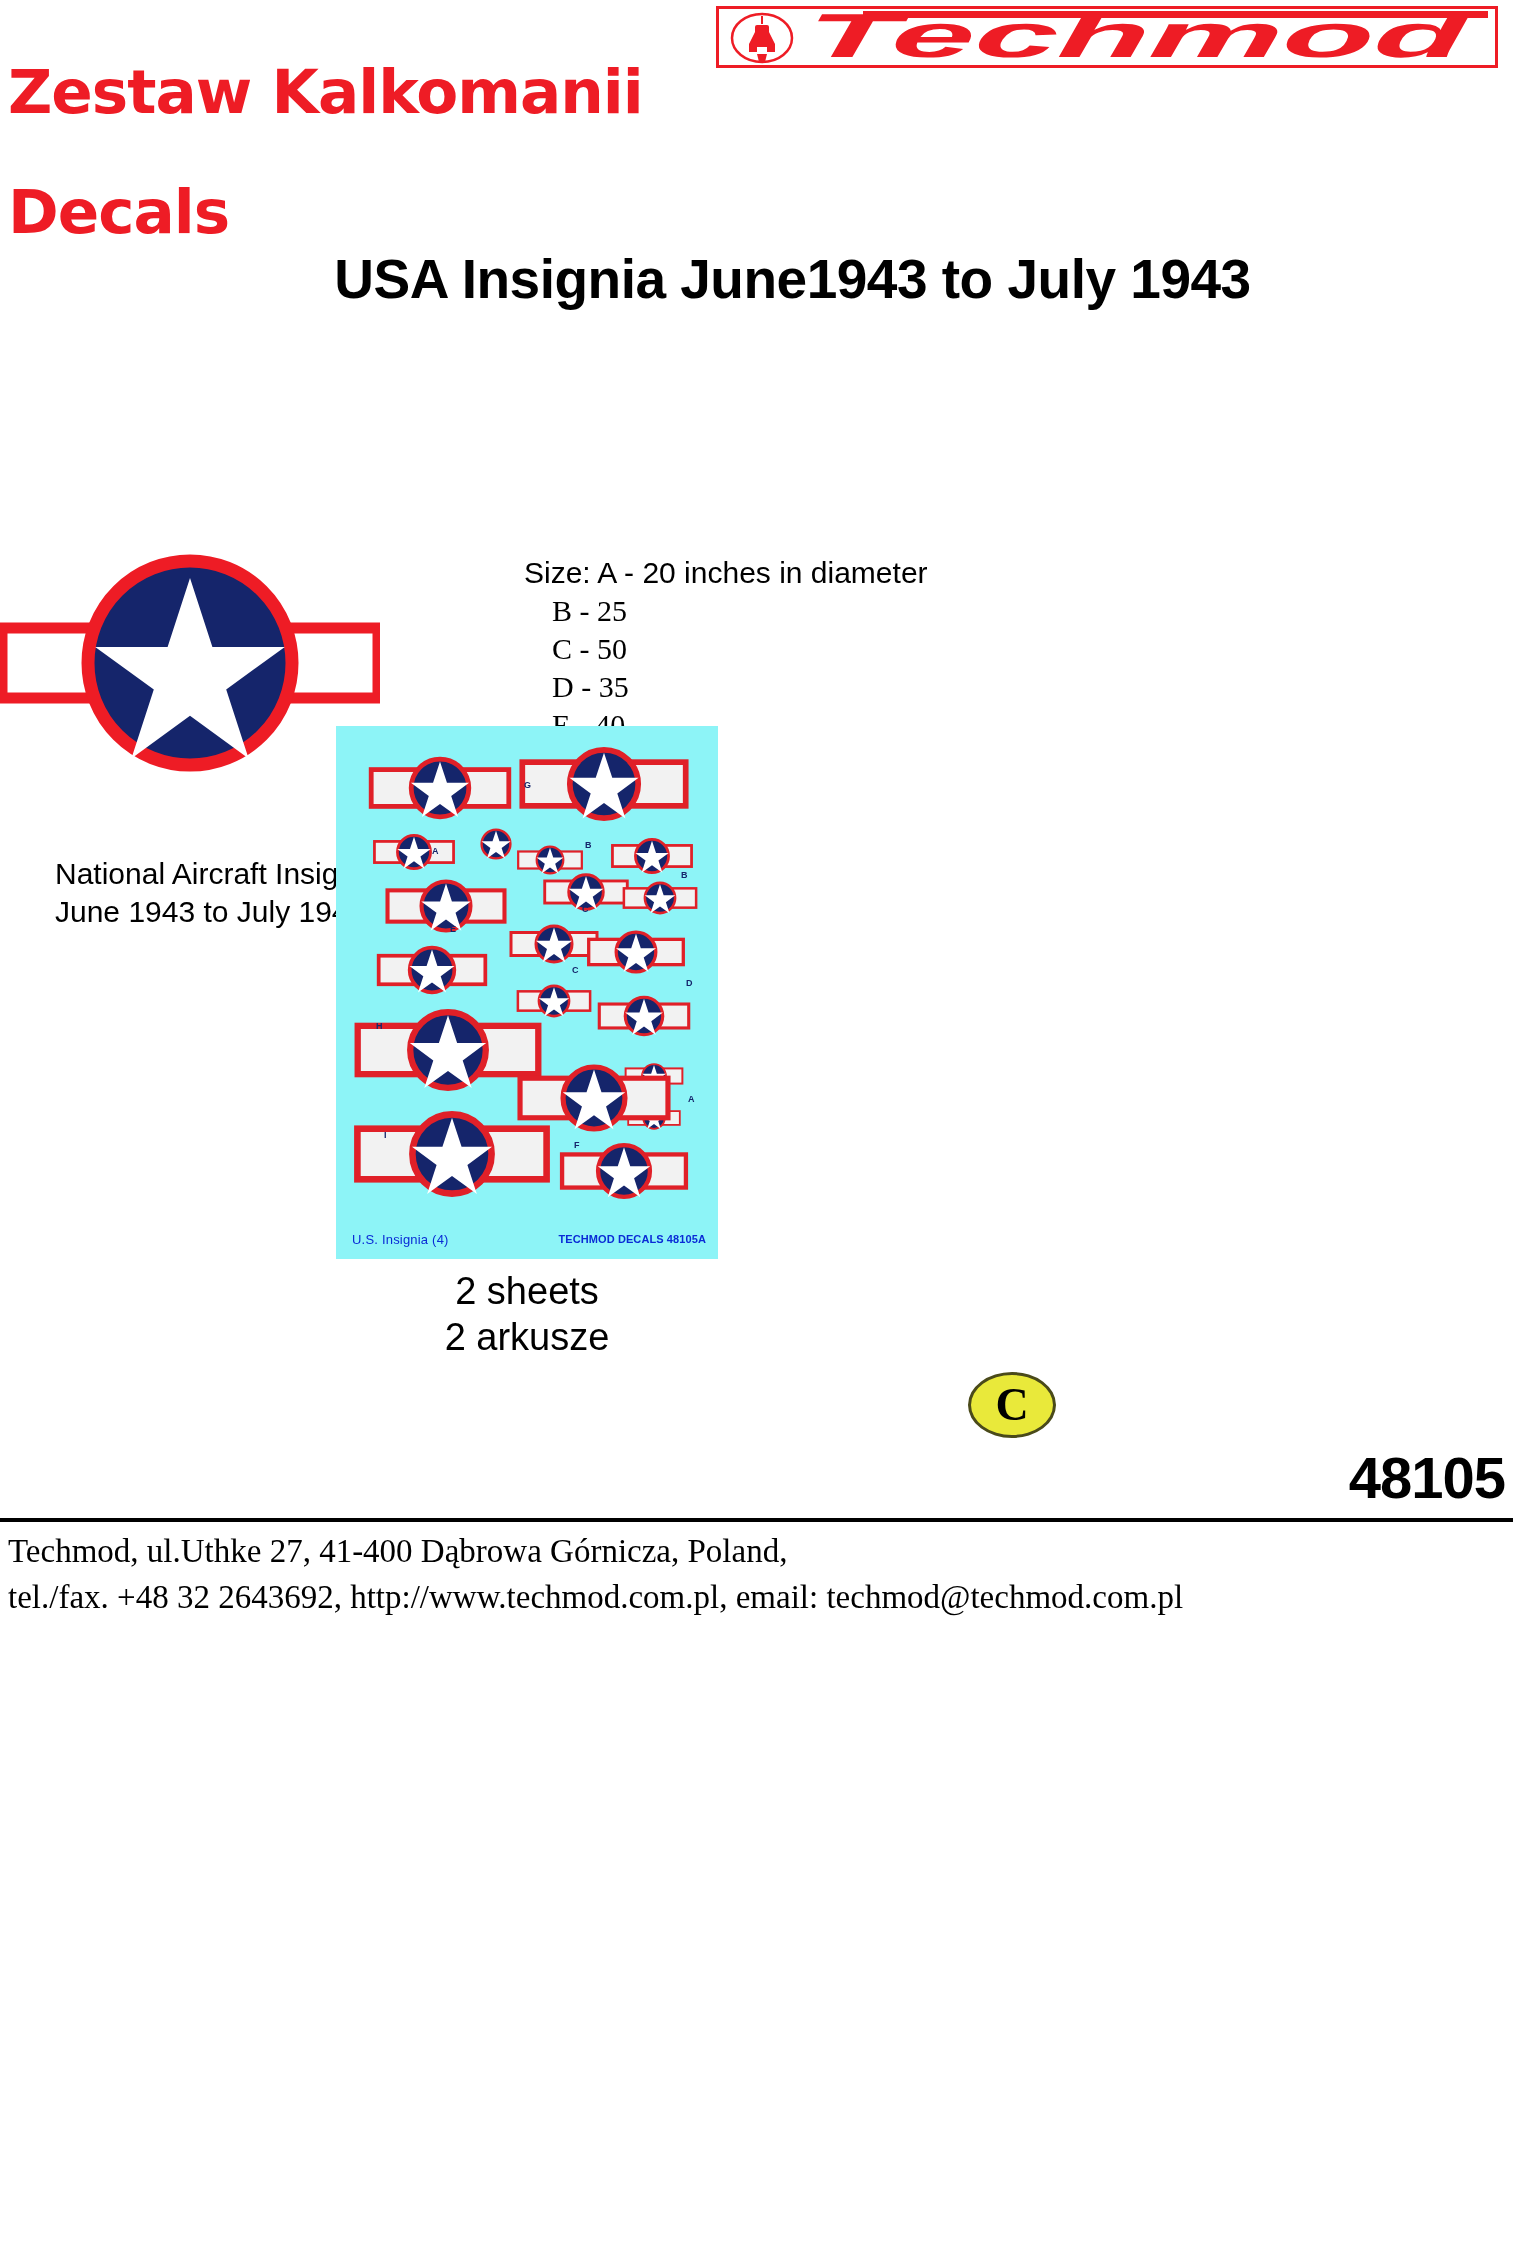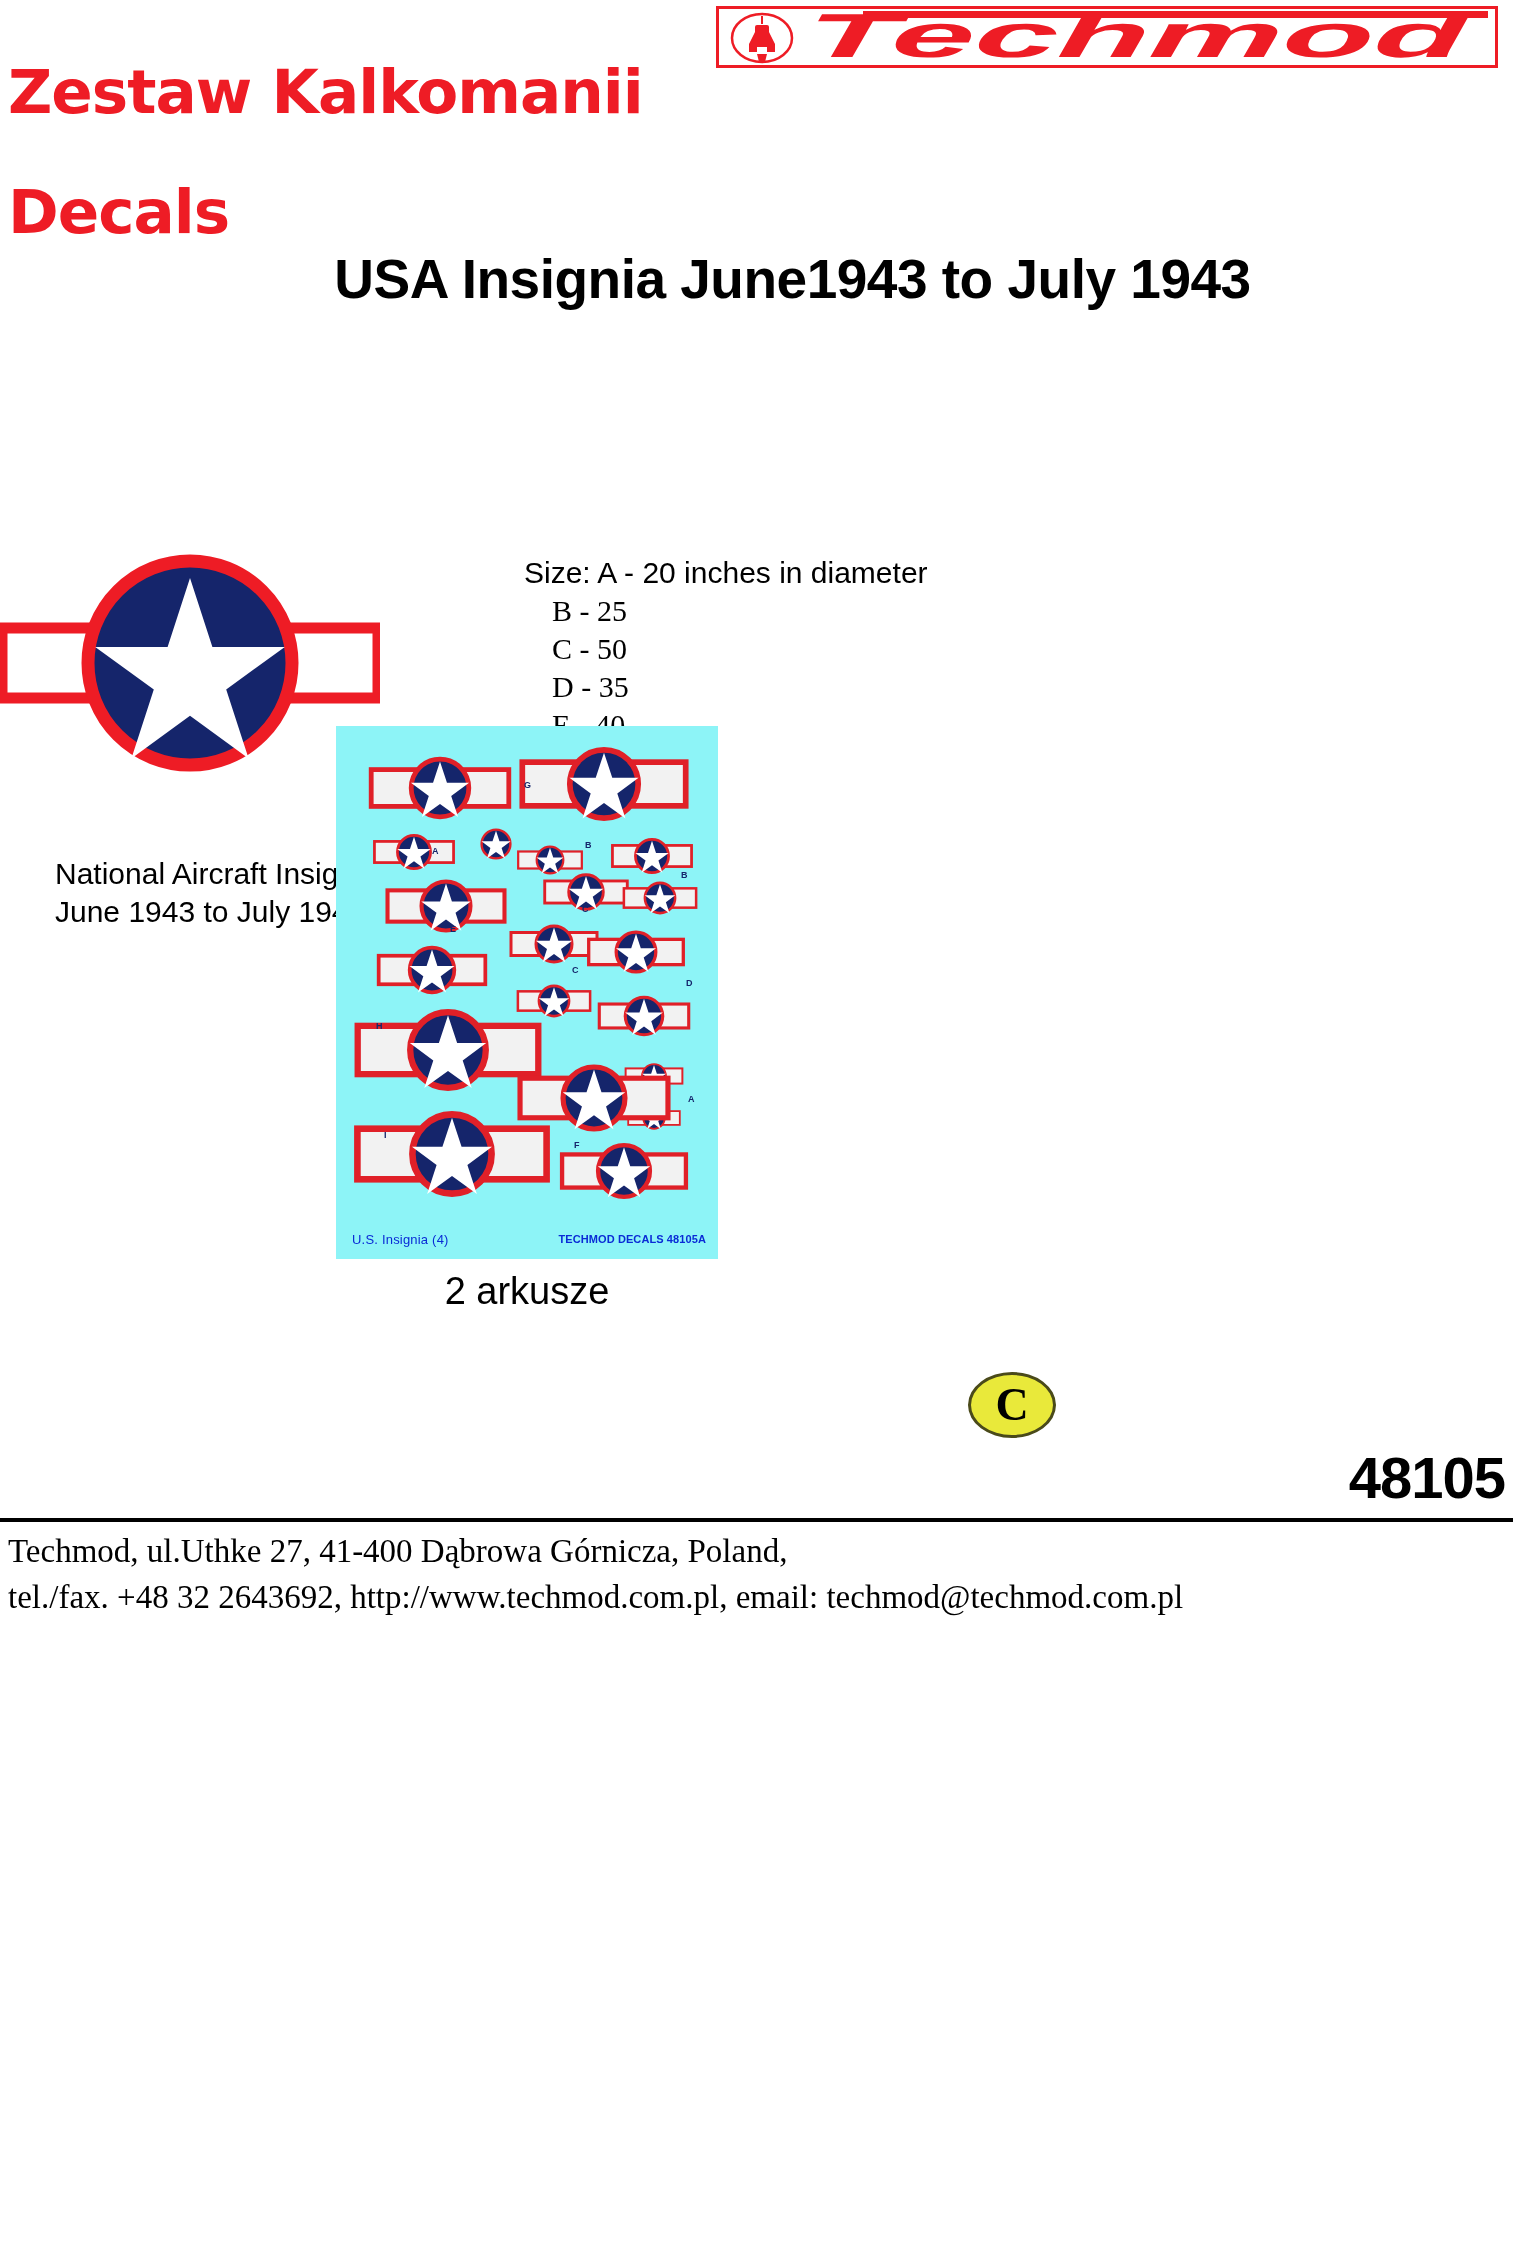--- a/index.html
+++ b/index.html
@@ -289,20 +289,21 @@
         <text x="352" y="376">A</text>
         <text x="48" y="412">I</text>
         <text x="238" y="422">F</text>
       </g>
     </svg>
     <div class="sheet-label-left">U.S. Insignia (4)</div>
     <div class="sheet-label-right">TECHMOD DECALS 48105A</div>
   </div>
 
   <div class="sheet-count">
+    <span>2 sheets</span>
     <span>2 arkusze</span>
   </div>
 
   <div class="c-badge">C</div>
 
   <div class="part-number">48105</div>
 
   <div class="footer-rule"></div>
   <div class="footer-text">
     <span>Techmod, ul.Uthke 27, 41-400 Dąbrowa Górnicza, Poland,</span>

